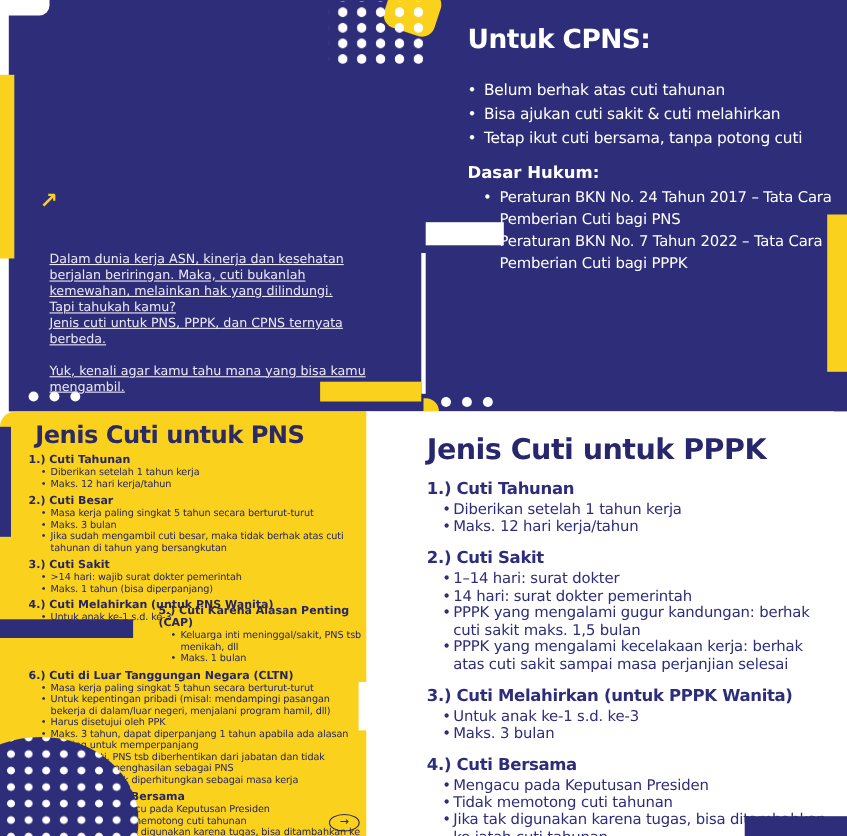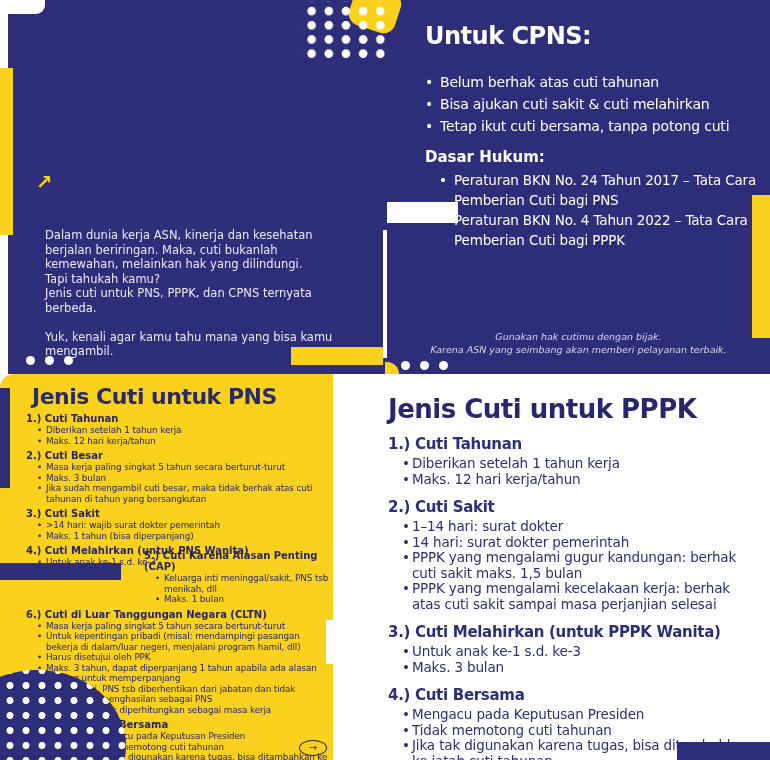--- a/index.html
+++ b/index.html
@@ -32,21 +32,21 @@
   .bar-yellow-right{position:absolute;left:752px;top:195px;width:18px;height:143px;background:var(--yellow);}
   .rect-white-left{position:absolute;left:387px;top:202px;width:71px;height:21px;background:#fff;}
   .wedge-yellow{position:absolute;left:385px;top:362px;width:14px;height:13px;background:var(--yellow);border-top-right-radius:12px;}
 
   
   .intro{position:absolute;left:45px;top:20px;width:320px;color:#fff;}
   .intro-tag{font-size:13px;font-weight:800;letter-spacing:.2px;}
   .intro-title{margin-top:5px;font-size:26px;line-height:30px;font-weight:800;letter-spacing:-1px;}
   .intro-sub{margin-top:9px;font-size:12.5px;line-height:16px;font-weight:700;letter-spacing:-.2px;}
   .intro-body{position:absolute;left:45px;top:228px;width:322px;color:#eceaf6;
-              font-size:11.5px;line-height:14.5px;}
+              font-size:11.5px;line-height:14.5px;text-decoration:underline;}
   .intro-line{min-height:14.5px;}
 
   
   .cpns{position:absolute;left:425px;top:22px;width:342px;color:#fff;}
   .cpns-h{font-size:24px;font-weight:800;letter-spacing:-.5px;}
   .cpns ul{margin:21px 0 0 0;padding:0;list-style:none;}
   .cpns li{position:relative;padding-left:15px;font-size:14px;line-height:22px;letter-spacing:-.2px;}
   .cpns li:before{content:"•";position:absolute;left:0;}
   .cpns .dh-head{margin-top:11px;font-size:15px;font-weight:800;}
   .cpns ul.dh{margin-top:4px;margin-left:14px;}
@@ -132,26 +132,22 @@
   <div class="cpns">
     <div class="cpns-h">Untuk CPNS:</div>
     <ul>
       <li>Belum berhak atas cuti tahunan</li>
         <li>Bisa ajukan cuti sakit &amp; cuti melahirkan</li>
         <li>Tetap ikut cuti bersama, tanpa potong cuti</li>
     </ul>
     <div class="dh-head">Dasar Hukum:</div>
     <ul class="dh">
       <li>Peraturan BKN No. 24 Tahun 2017 – Tata Cara Pemberian Cuti bagi PNS</li>
-        <li>Peraturan BKN No. 4 Tahun 2022 – Tata Cara Pemberian Cuti bagi PPPK</li>
+        <li>Peraturan BKN No. 7 Tahun 2022 – Tata Cara Pemberian Cuti bagi PPPK</li>
     </ul>
-  </div>
-  <div class="cpns-footer">
-    <div>Gunakan hak cutimu dengan bijak.</div>
-      <div>Karena ASN yang seimbang akan memberi pelayanan terbaik.</div>
   </div>
 
   <div class="pns">
     <div class="pns-inner">
       <div class="pns-title">Jenis Cuti untuk PNS</div>
 
         <div class="sec">
           <div class="sec-head">
             <span>1.)</span>
             <span>Cuti Tahunan</span>

